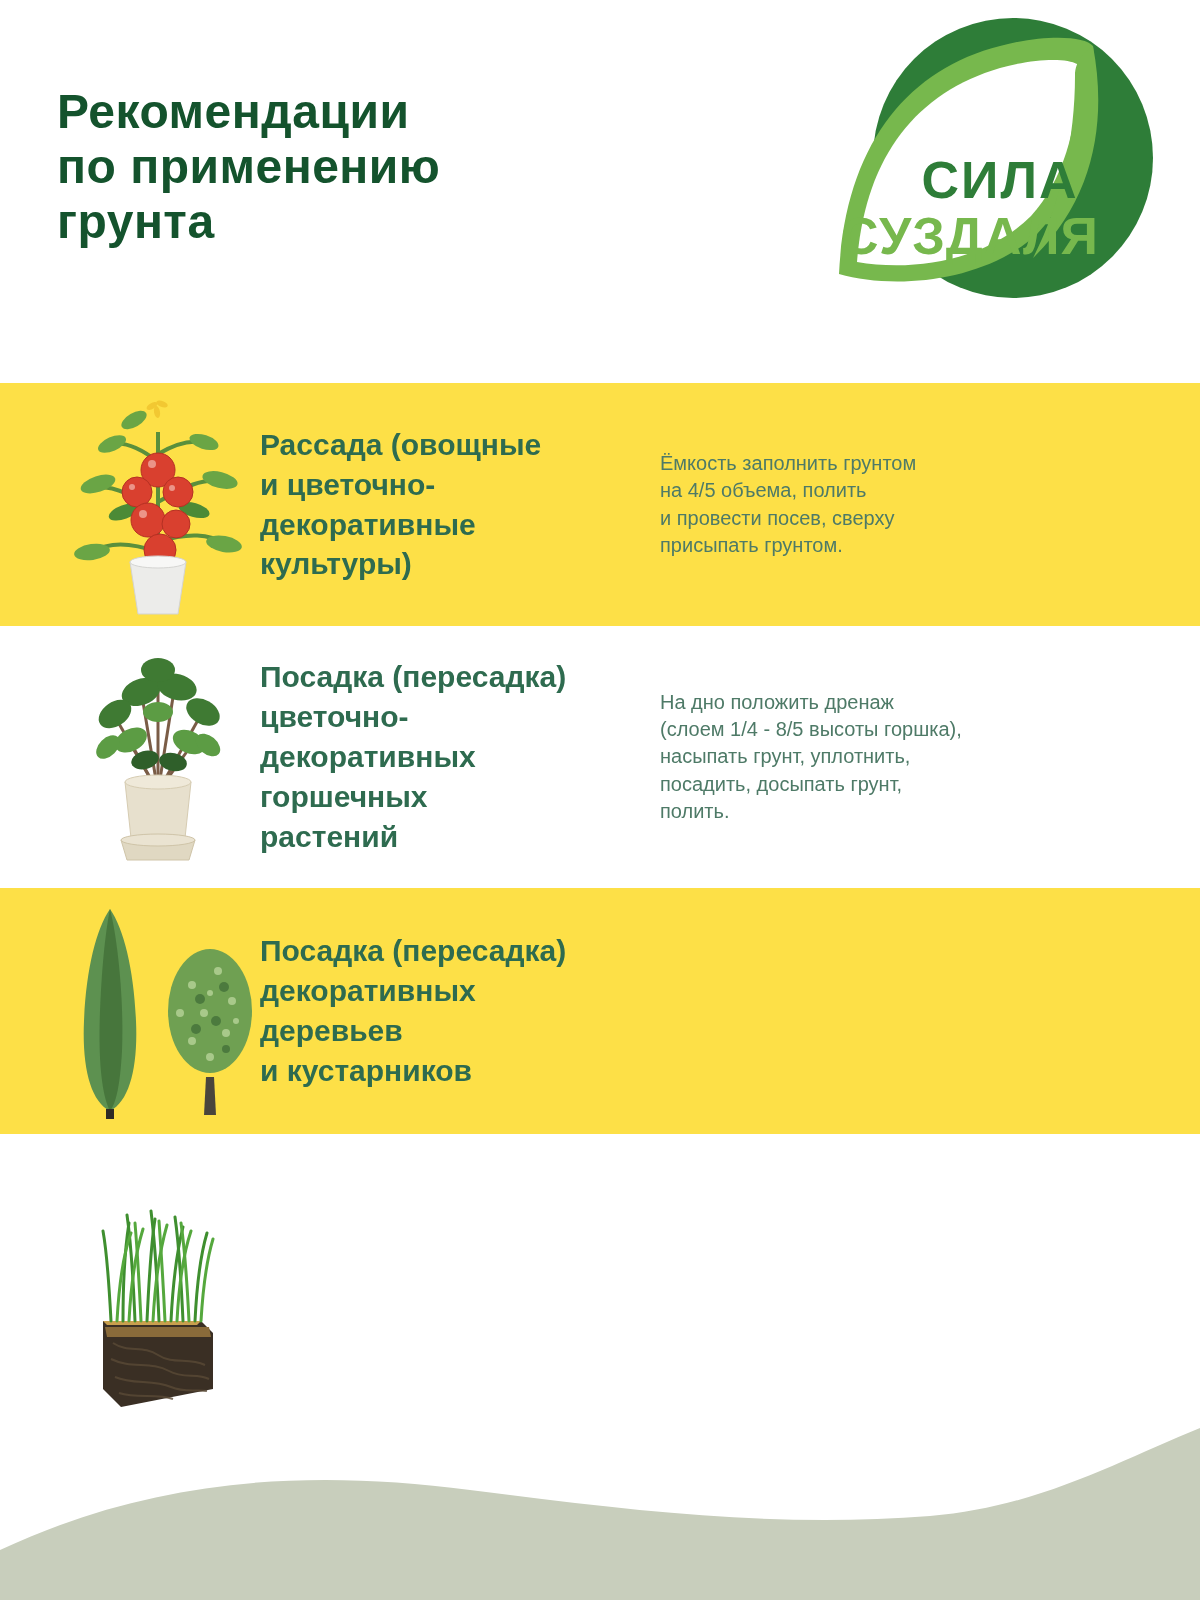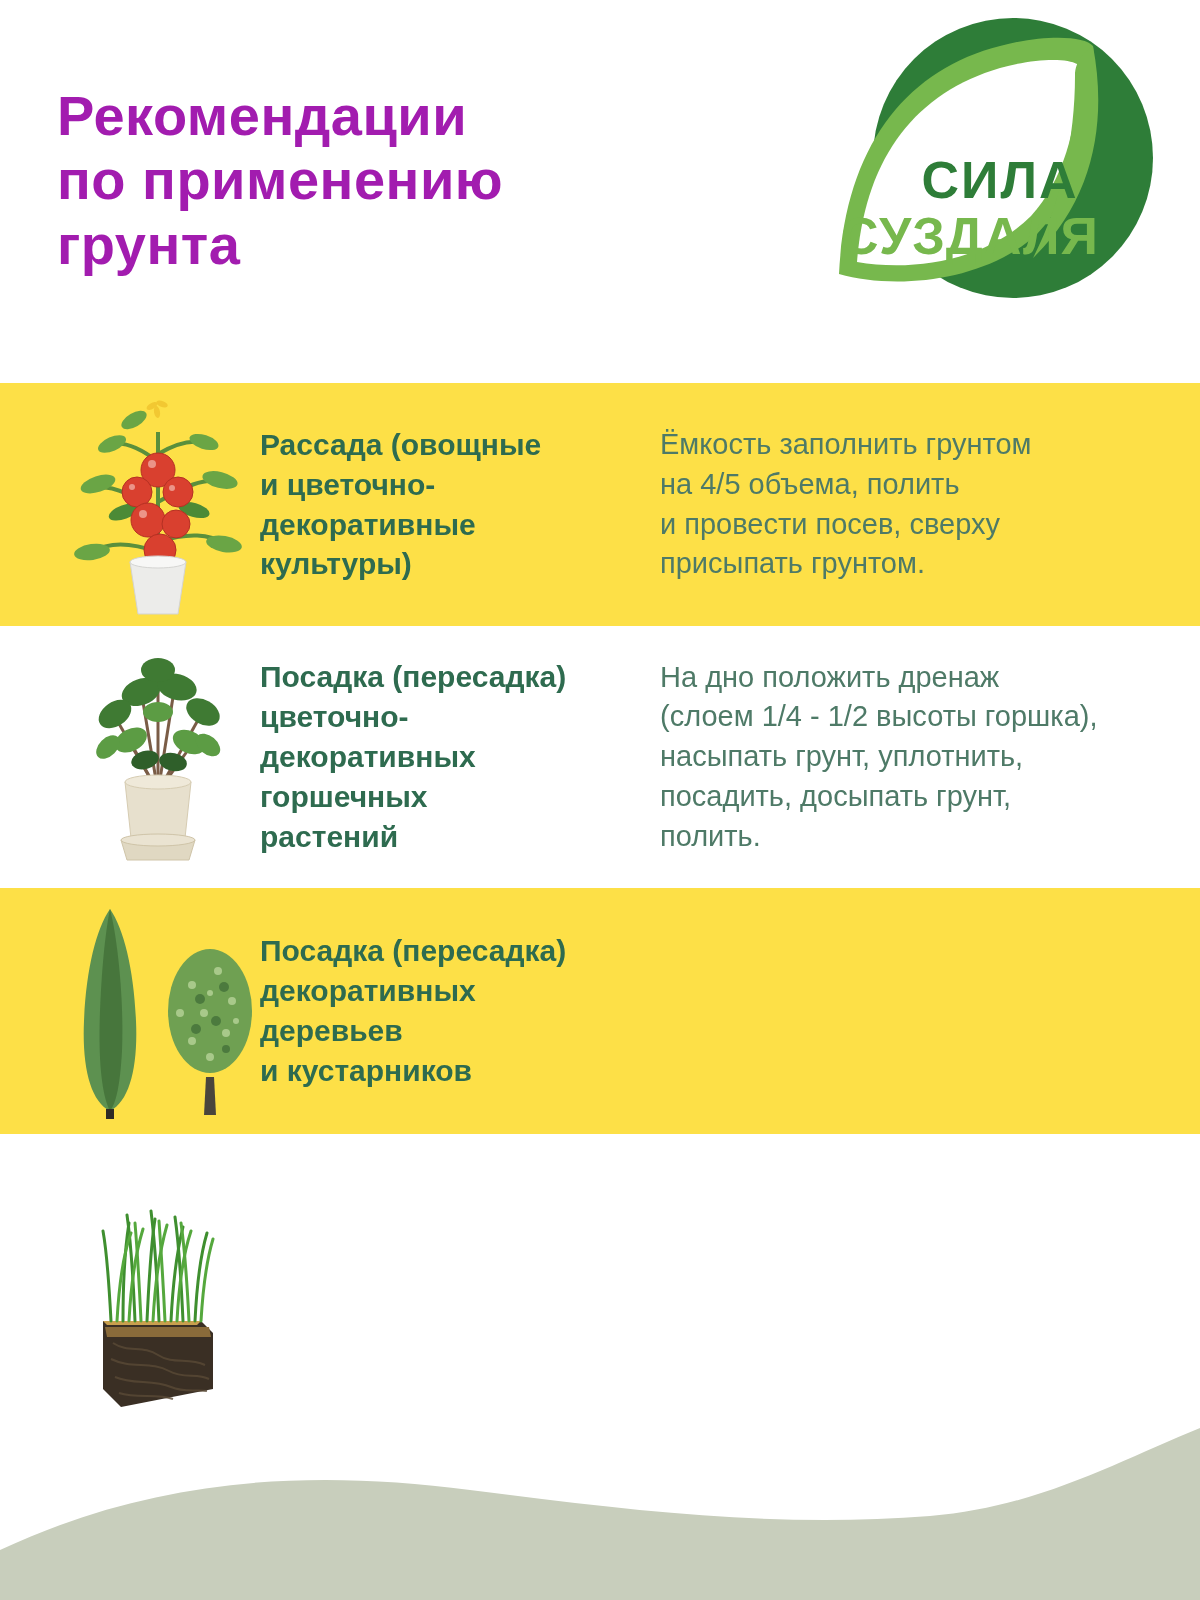--- a/index.html
+++ b/index.html
@@ -5,41 +5,41 @@
   * { margin:0; padding:0; box-sizing:border-box; }
   body { font-family: "Liberation Sans", sans-serif; background:#ffffff; }
   .poster{
     position:relative; width:1200px; height:1600px; background:#ffffff;
     overflow:hidden;
   }
   
   .header{ position:relative; height:383px; }
   .page-title{
     position:absolute; left:57px; top:84px;
-    font-size:56px; line-height:1.15; font-weight:bold;
-    color:#a21caf; letter-spacing:.5px; white-space:pre-line;
+    font-size:48px; line-height:1.15; font-weight:bold;
+    color:#14532d; letter-spacing:.5px; white-space:pre-line;
   }
   .logo{ position:absolute; right:35px; top:8px; width:330px; height:300px; }
   
   .row{
     display:grid; grid-template-columns:205px 400px 1fr;
     align-items:center; padding:0 50px 0 55px;
   }
   .row.band{ background:#fde047; }
   .row-1{ height:243px; }
   .row-2{ height:262px; }
   .row-3{ height:246px; }
   .row-4{ height:338px; }
   .img-wrap{ display:flex; justify-content:center; align-items:center; }
   .row-title{
     font-size:30px; font-weight:bold; color:#2e6b4f;
     line-height:1.33; white-space:pre-line; padding-right:20px;
   }
   .row-desc{
-    font-size:29px; color:#4e7a67; line-height:1.37; white-space:pre-line;
+    font-size:20px; color:#4e7a67; line-height:1.37; white-space:pre-line;
   }
   
   .wave{ position:absolute; left:0; bottom:0; width:1200px; height:180px; display:block; }
 </style>
 </head>
 <body>
 
 <div class="poster">
 
   <div class="header">
@@ -156,21 +156,21 @@
         <path d="M48,198 L122,198 L116,218 L54,218 Z" fill="#e0d8c2" stroke="#cfc4a8" stroke-width="1"></path>
         <ellipse cx="85" cy="198" rx="37" ry="6" fill="#eae3d1" stroke="#cfc4a8" stroke-width="1"></ellipse>
       </svg>
     </div>
     <div class="row-title">Посадка (пересадка)
 цветочно-
 декоративных
 горшечных
 растений</div>
     <div class="row-desc">На дно положить дренаж
-(слоем 1/4 - 1/2 высоты горшка),
+(слоем 1/4 - 8/5 высоты горшка),
 насыпать грунт, уплотнить,
 посадить, досыпать грунт,
 полить.</div>
   </div>
 
   <div class="row row-3 band">
     <div class="img-wrap">
       <svg width="200" height="220" viewBox="0 0 200 220" aria-hidden="true">
         <path d="M52,8 C66,28 76,70 78,120 C80,165 72,200 52,210
                  C32,200 24,165 26,120 C28,70 38,28 52,8 Z" fill="#5d9150"></path>

